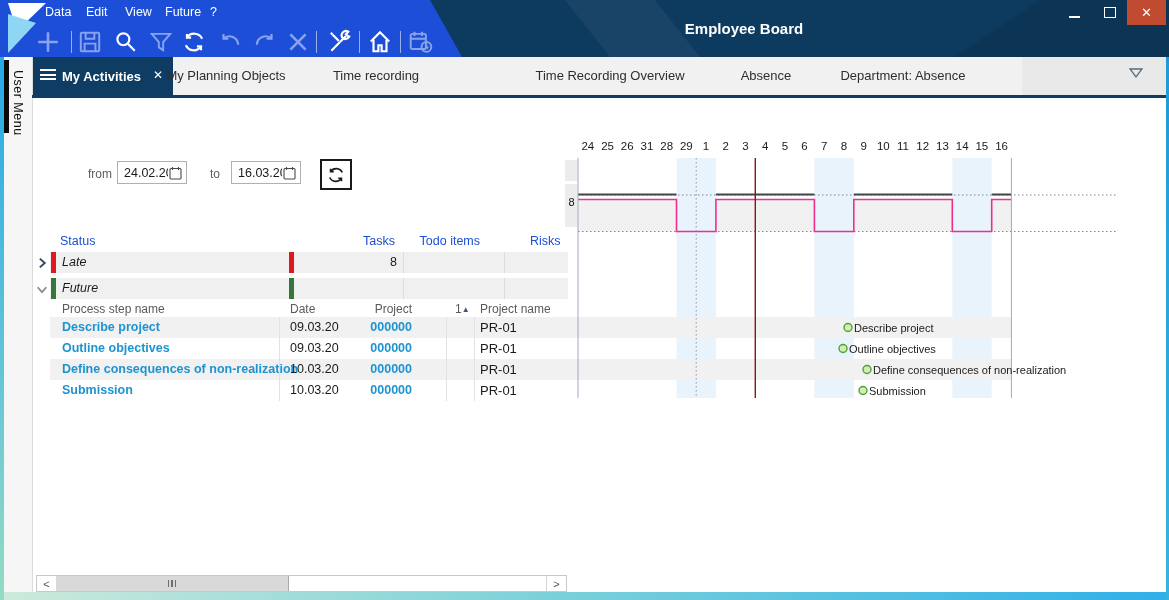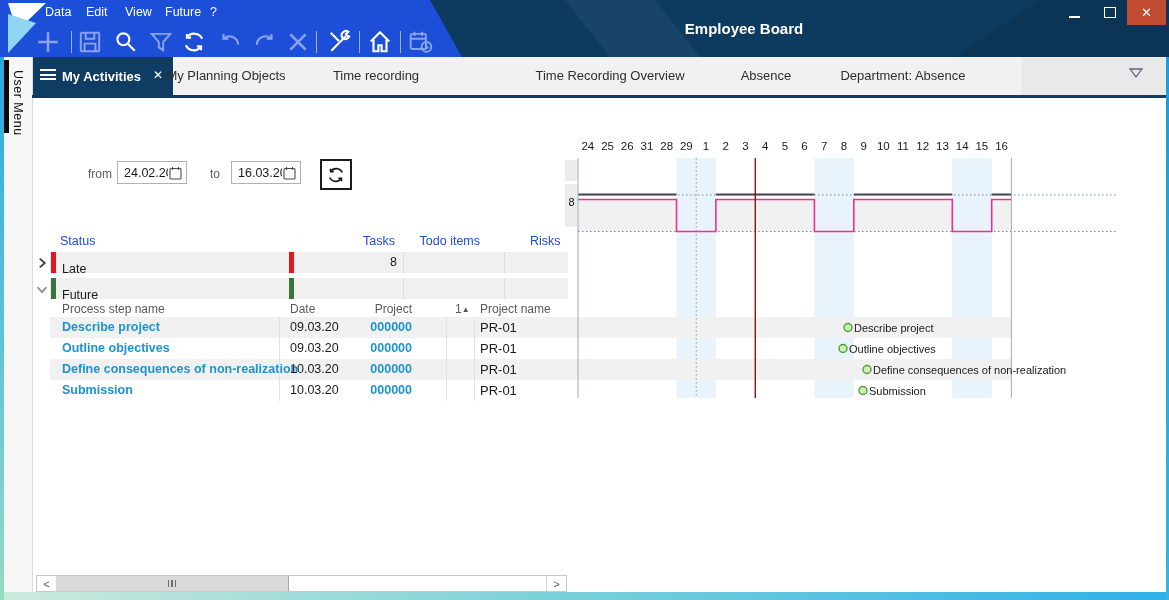--- a/index.html
+++ b/index.html
@@ -55,21 +55,21 @@
   .date-input{position:absolute;top:161px;width:70px;height:23px;border:1px solid #b0b0b0;
               box-sizing:border-box;background:#fff;font-family:inherit;font-size:12.5px;color:#1a1a1a;
               padding:0 18px 0 6px;}
   .date-cal{position:absolute;top:166px;pointer-events:none;}
   .refresh-btn{position:absolute;left:320px;top:159px;width:32px;height:31px;border:2px solid #1a1a1a;
                background:#fff;box-sizing:border-box;display:flex;align-items:center;justify-content:center;}
   .thead{position:absolute;font-size:12.5px;color:#1d4ed8;}
   .t-right{text-align:right;}
   .group-row{position:absolute;left:50px;width:518px;height:21px;background:#f0f0f0;}
   .cbar{position:absolute;top:0;width:5px;height:21px;}
-  .grp-label{position:absolute;left:12px;top:10px;font-size:12.5px;color:#1a1a1a;}
+  .grp-label{position:absolute;left:12px;top:3px;font-size:12.5px;color:#1a1a1a;font-style:italic;}
   .grp-tasks{position:absolute;left:270px;top:3px;width:77px;text-align:right;font-size:12.5px;color:#1a1a1a;}
   .vsep{position:absolute;top:0;width:1px;height:21px;background:#dcdcdc;}
   .chev{position:absolute;left:36px;width:12px;height:12px;}
   .subhead{position:absolute;font-size:12px;color:#5a5a5a;white-space:nowrap;}
   .step-row{position:absolute;left:50px;width:518px;height:21px;}
   .step-row.odd{background:#f1f1f1;}
   .cell-name{position:absolute;left:12px;top:3px;font-size:12.5px;font-weight:bold;color:#1d93d1;white-space:nowrap;}
   .cell-date{position:absolute;left:240px;top:3px;font-size:12.5px;color:#1a1a1a;}
   .cell-proj{position:absolute;left:290px;top:3px;width:72px;text-align:right;font-size:12.5px;font-weight:bold;color:#1d93d1;}
   .cell-pname{position:absolute;left:430px;top:3px;font-size:13px;color:#1a1a1a;}

